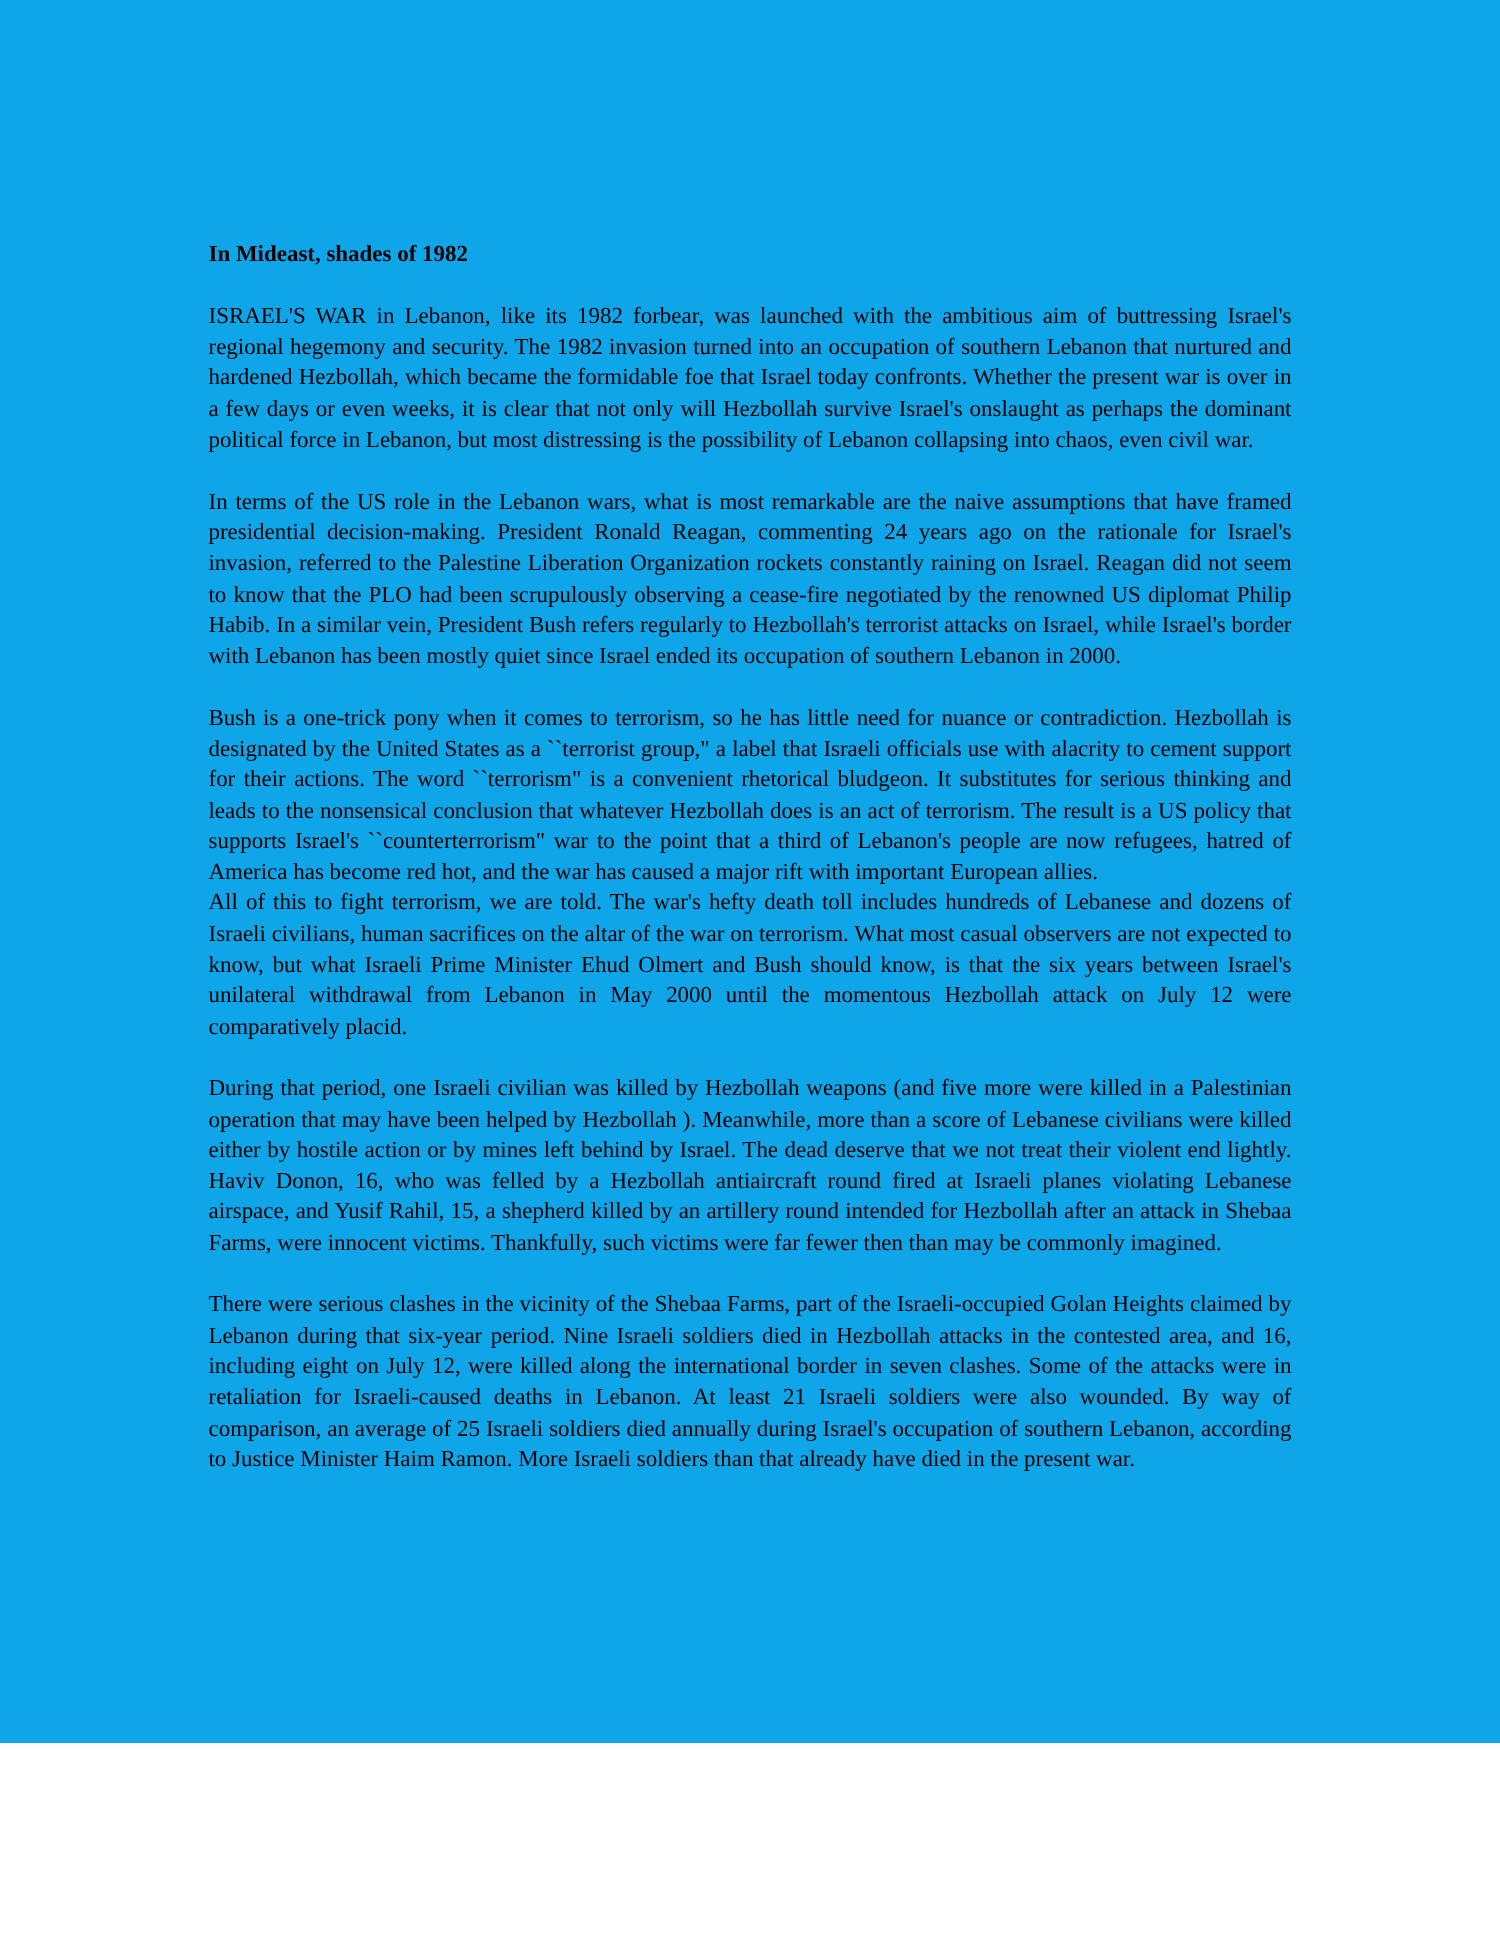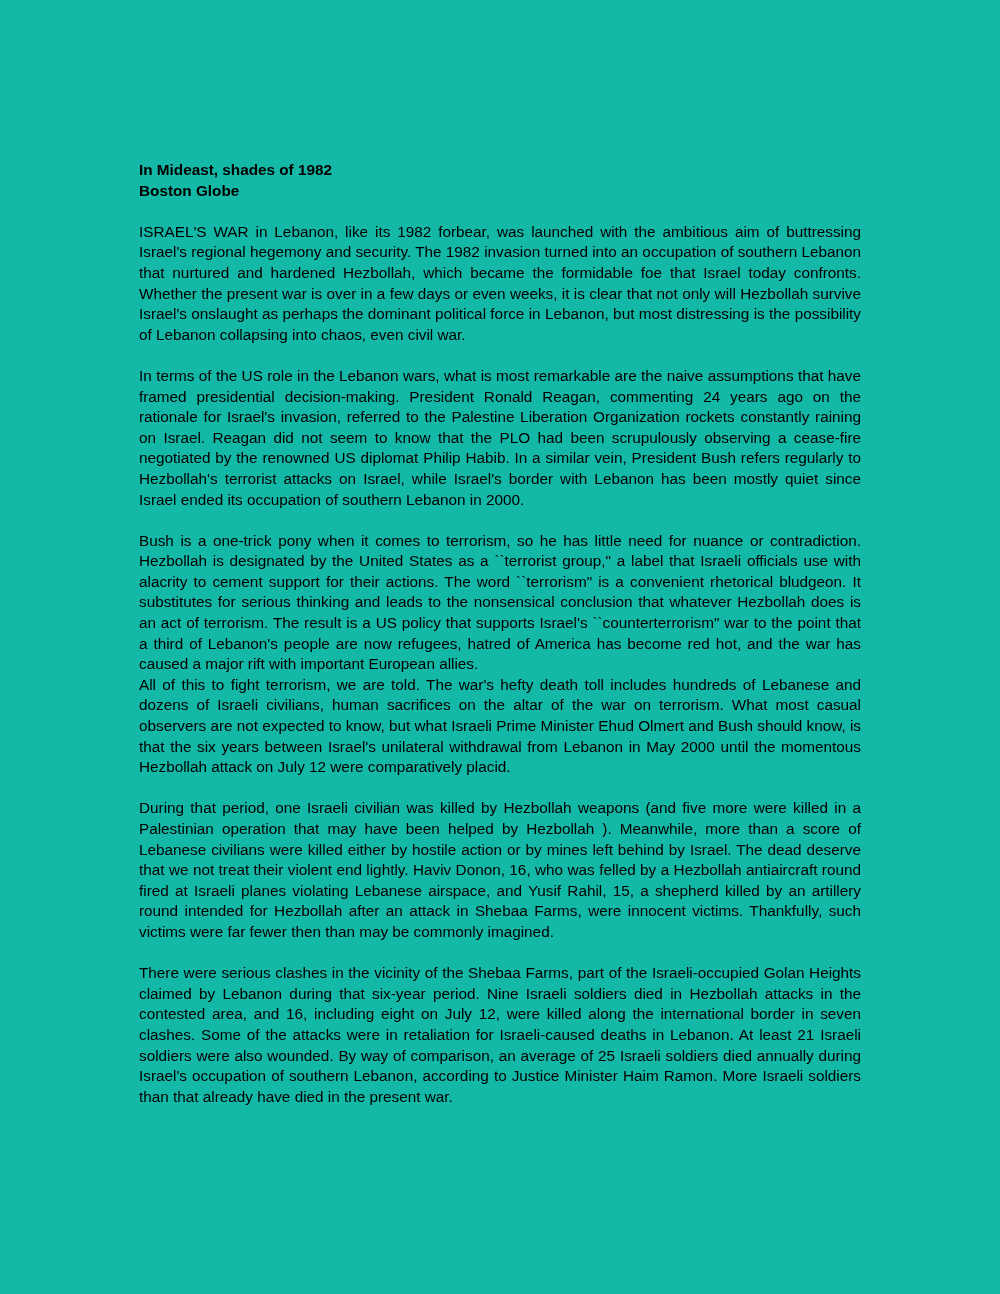--- a/index.html
+++ b/index.html
@@ -2,25 +2,25 @@
 <html><head>
 <meta charset="utf-8">
 <style>
   html, body {
     margin: 0;
     padding: 0;
     background: #ffffff;
   }
   .page {
     width: 1000px;
-    height: 1294px;
+    height: 1162px;
     box-sizing: border-box;
-    background: #14b8a6;
+    background: #0ea5e9;
     padding: 160px 139px 0 139px;
-    font-family: Liberation Sans, sans-serif;
+    font-family: Liberation Serif, serif;
     font-size: 15.3px;
     line-height: 20.6px;
     color: #000000;
     overflow: hidden;
   }
   .doc-header {
     margin: 0 0 20.6px 0;
   }
   .doc-title {
     font-size: 15.3px;
@@ -49,21 +49,20 @@
     margin-top: 0;
   }
 </style>
 </head>
 <body>
 
 <div class="page">
 
   <header class="doc-header">
     <h1 class="doc-title">In Mideast, shades of 1982</h1>
-    <div class="doc-publication">Boston Globe</div>
   </header>
 
   <main class="doc-body">
     <p class="para">ISRAEL'S WAR in Lebanon, like its 1982 forbear, was launched with the ambitious aim of buttressing Israel's regional hegemony and security. The 1982 invasion turned into an occupation of southern Lebanon that nurtured and hardened Hezbollah, which became the formidable foe that Israel today confronts. Whether the present war is over in a few days or even weeks, it is clear that not only will Hezbollah survive Israel's onslaught as perhaps the dominant political force in Lebanon, but most distressing is the possibility of Lebanon collapsing into chaos, even civil war.</p>
     <p class="para">In terms of the US role in the Lebanon wars, what is most remarkable are the naive assumptions that have framed presidential decision-making. President Ronald Reagan, commenting 24 years ago on the rationale for Israel's invasion, referred to the Palestine Liberation Organization rockets constantly raining on Israel. Reagan did not seem to know that the PLO had been scrupulously observing a cease-fire negotiated by the renowned US diplomat Philip Habib. In a similar vein, President Bush refers regularly to Hezbollah's terrorist attacks on Israel, while Israel's border with Lebanon has been mostly quiet since Israel ended its occupation of southern Lebanon in 2000.</p>
     <p class="para">Bush is a one-trick pony when it comes to terrorism, so he has little need for nuance or contradiction. Hezbollah is designated by the United States as a ``terrorist group," a label that Israeli officials use with alacrity to cement support for their actions. The word ``terrorism" is a convenient rhetorical bludgeon. It substitutes for serious thinking and leads to the nonsensical conclusion that whatever Hezbollah does is an act of terrorism. The result is a US policy that supports Israel's ``counterterrorism" war to the point that a third of Lebanon's people are now refugees, hatred of America has become red hot, and the war has caused a major rift with important European allies.</p>
     <p class="para joined">All of this to fight terrorism, we are told. The war's hefty death toll includes hundreds of Lebanese and dozens of Israeli civilians, human sacrifices on the altar of the war on terrorism. What most casual observers are not expected to know, but what Israeli Prime Minister Ehud Olmert and Bush should know, is that the six years between Israel's unilateral withdrawal from Lebanon in May 2000 until the momentous Hezbollah attack on July 12 were comparatively placid.</p>
     <p class="para">During that period, one Israeli civilian was killed by Hezbollah weapons (and five more were killed in a Palestinian operation that may have been helped by Hezbollah ). Meanwhile, more than a score of Lebanese civilians were killed either by hostile action or by mines left behind by Israel. The dead deserve that we not treat their violent end lightly. Haviv Donon, 16, who was felled by a Hezbollah antiaircraft round fired at Israeli planes violating Lebanese airspace, and Yusif Rahil, 15, a shepherd killed by an artillery round intended for Hezbollah after an attack in Shebaa Farms, were innocent victims. Thankfully, such victims were far fewer then than may be commonly imagined.</p>
     <p class="para">There were serious clashes in the vicinity of the Shebaa Farms, part of the Israeli-occupied Golan Heights claimed by Lebanon during that six-year period. Nine Israeli soldiers died in Hezbollah attacks in the contested area, and 16, including eight on July 12, were killed along the international border in seven clashes. Some of the attacks were in retaliation for Israeli-caused deaths in Lebanon. At least 21 Israeli soldiers were also wounded. By way of comparison, an average of 25 Israeli soldiers died annually during Israel's occupation of southern Lebanon, according to Justice Minister Haim Ramon. More Israeli soldiers than that already have died in the present war.</p>
   </main>

